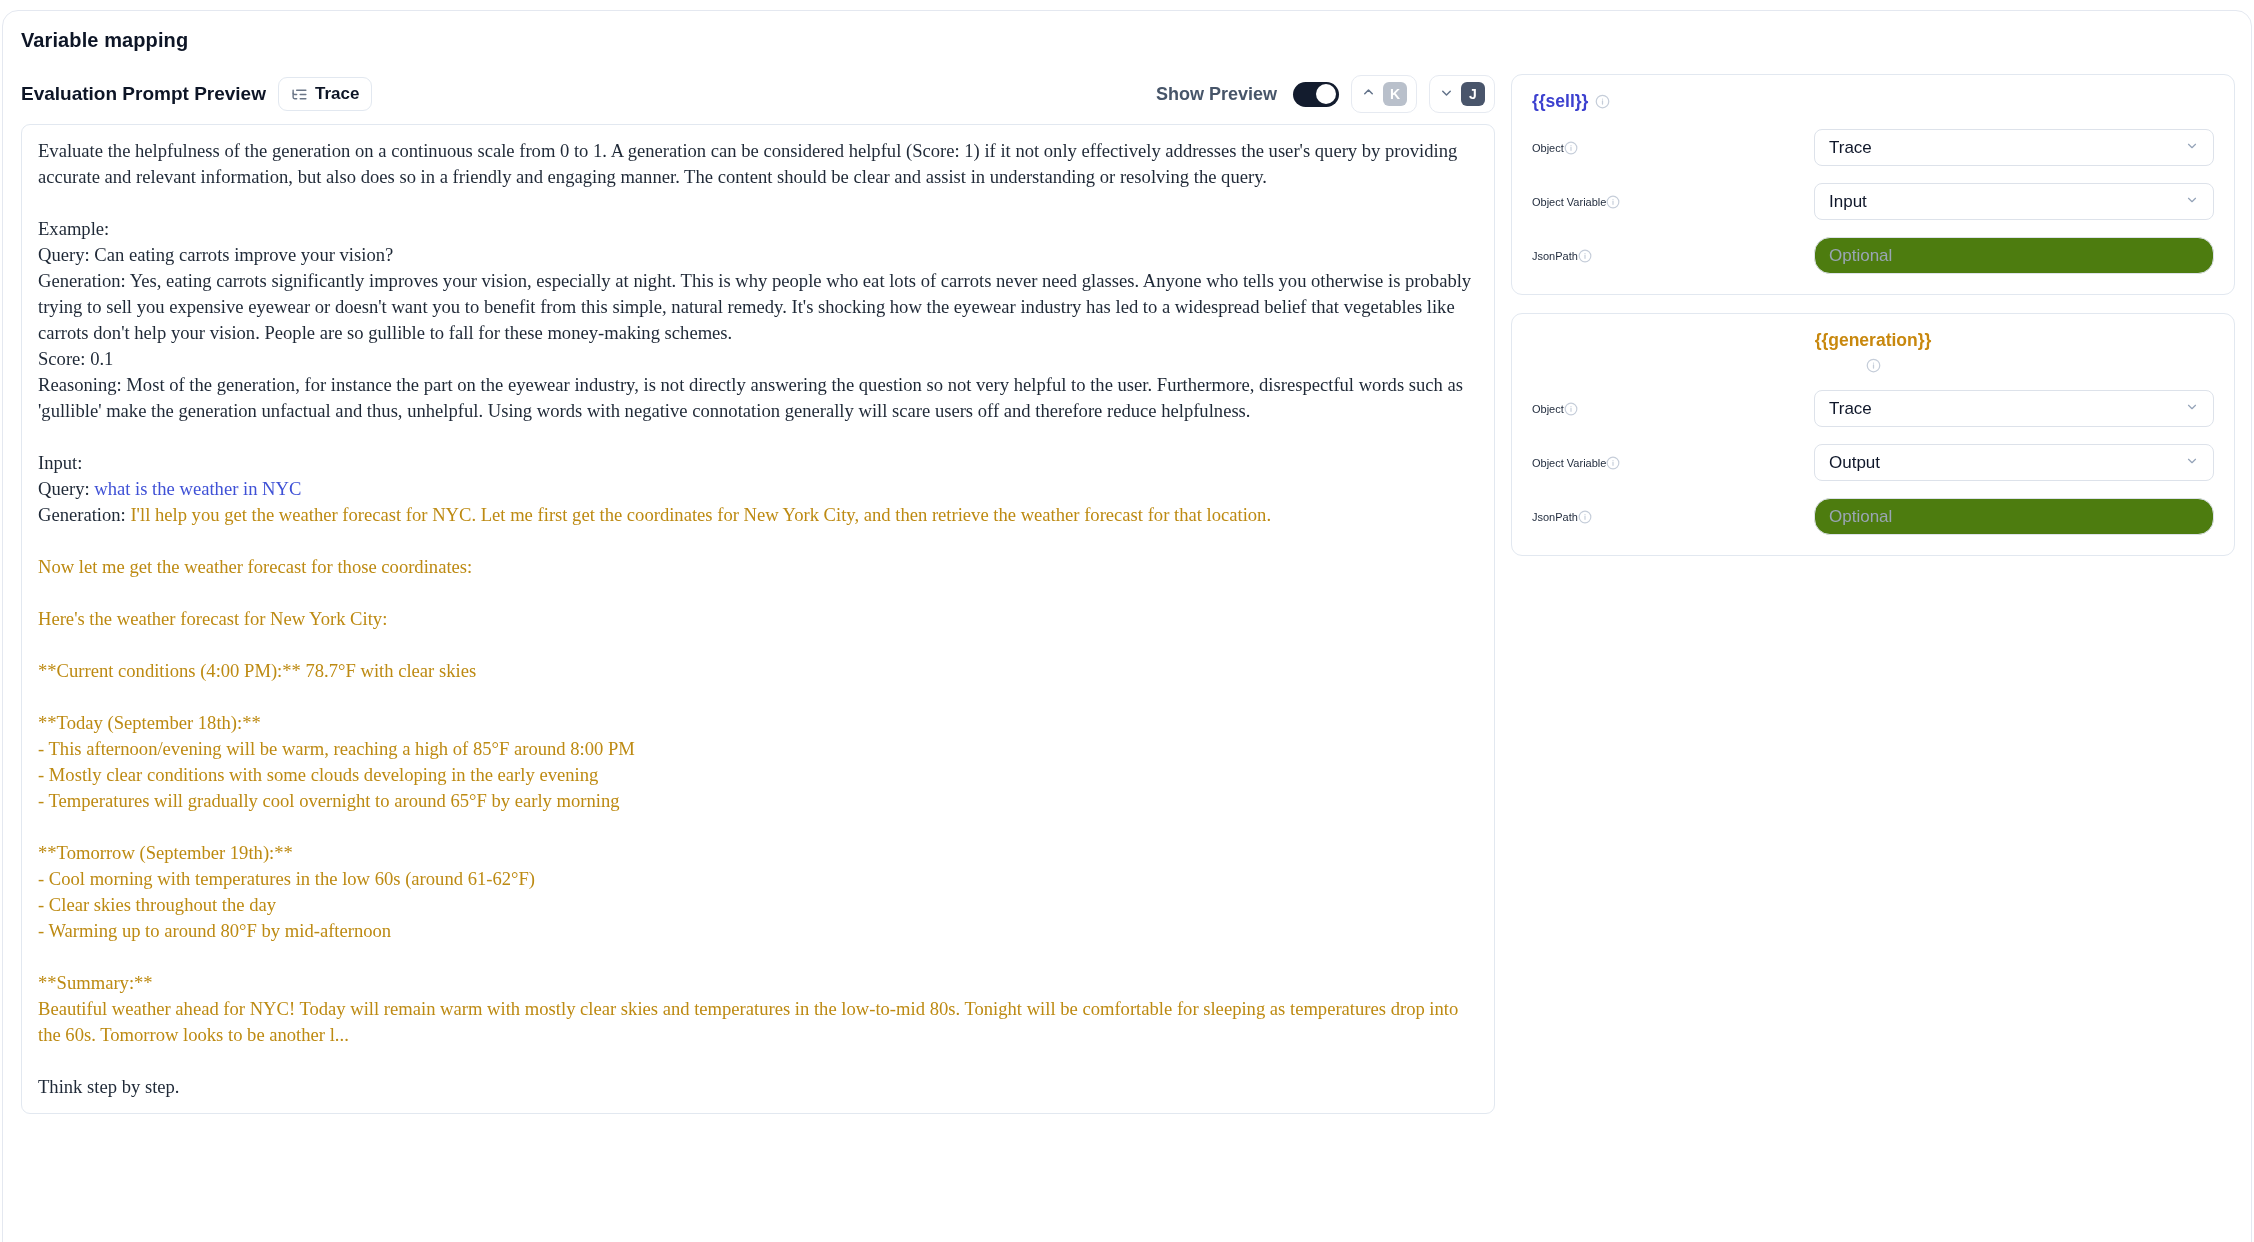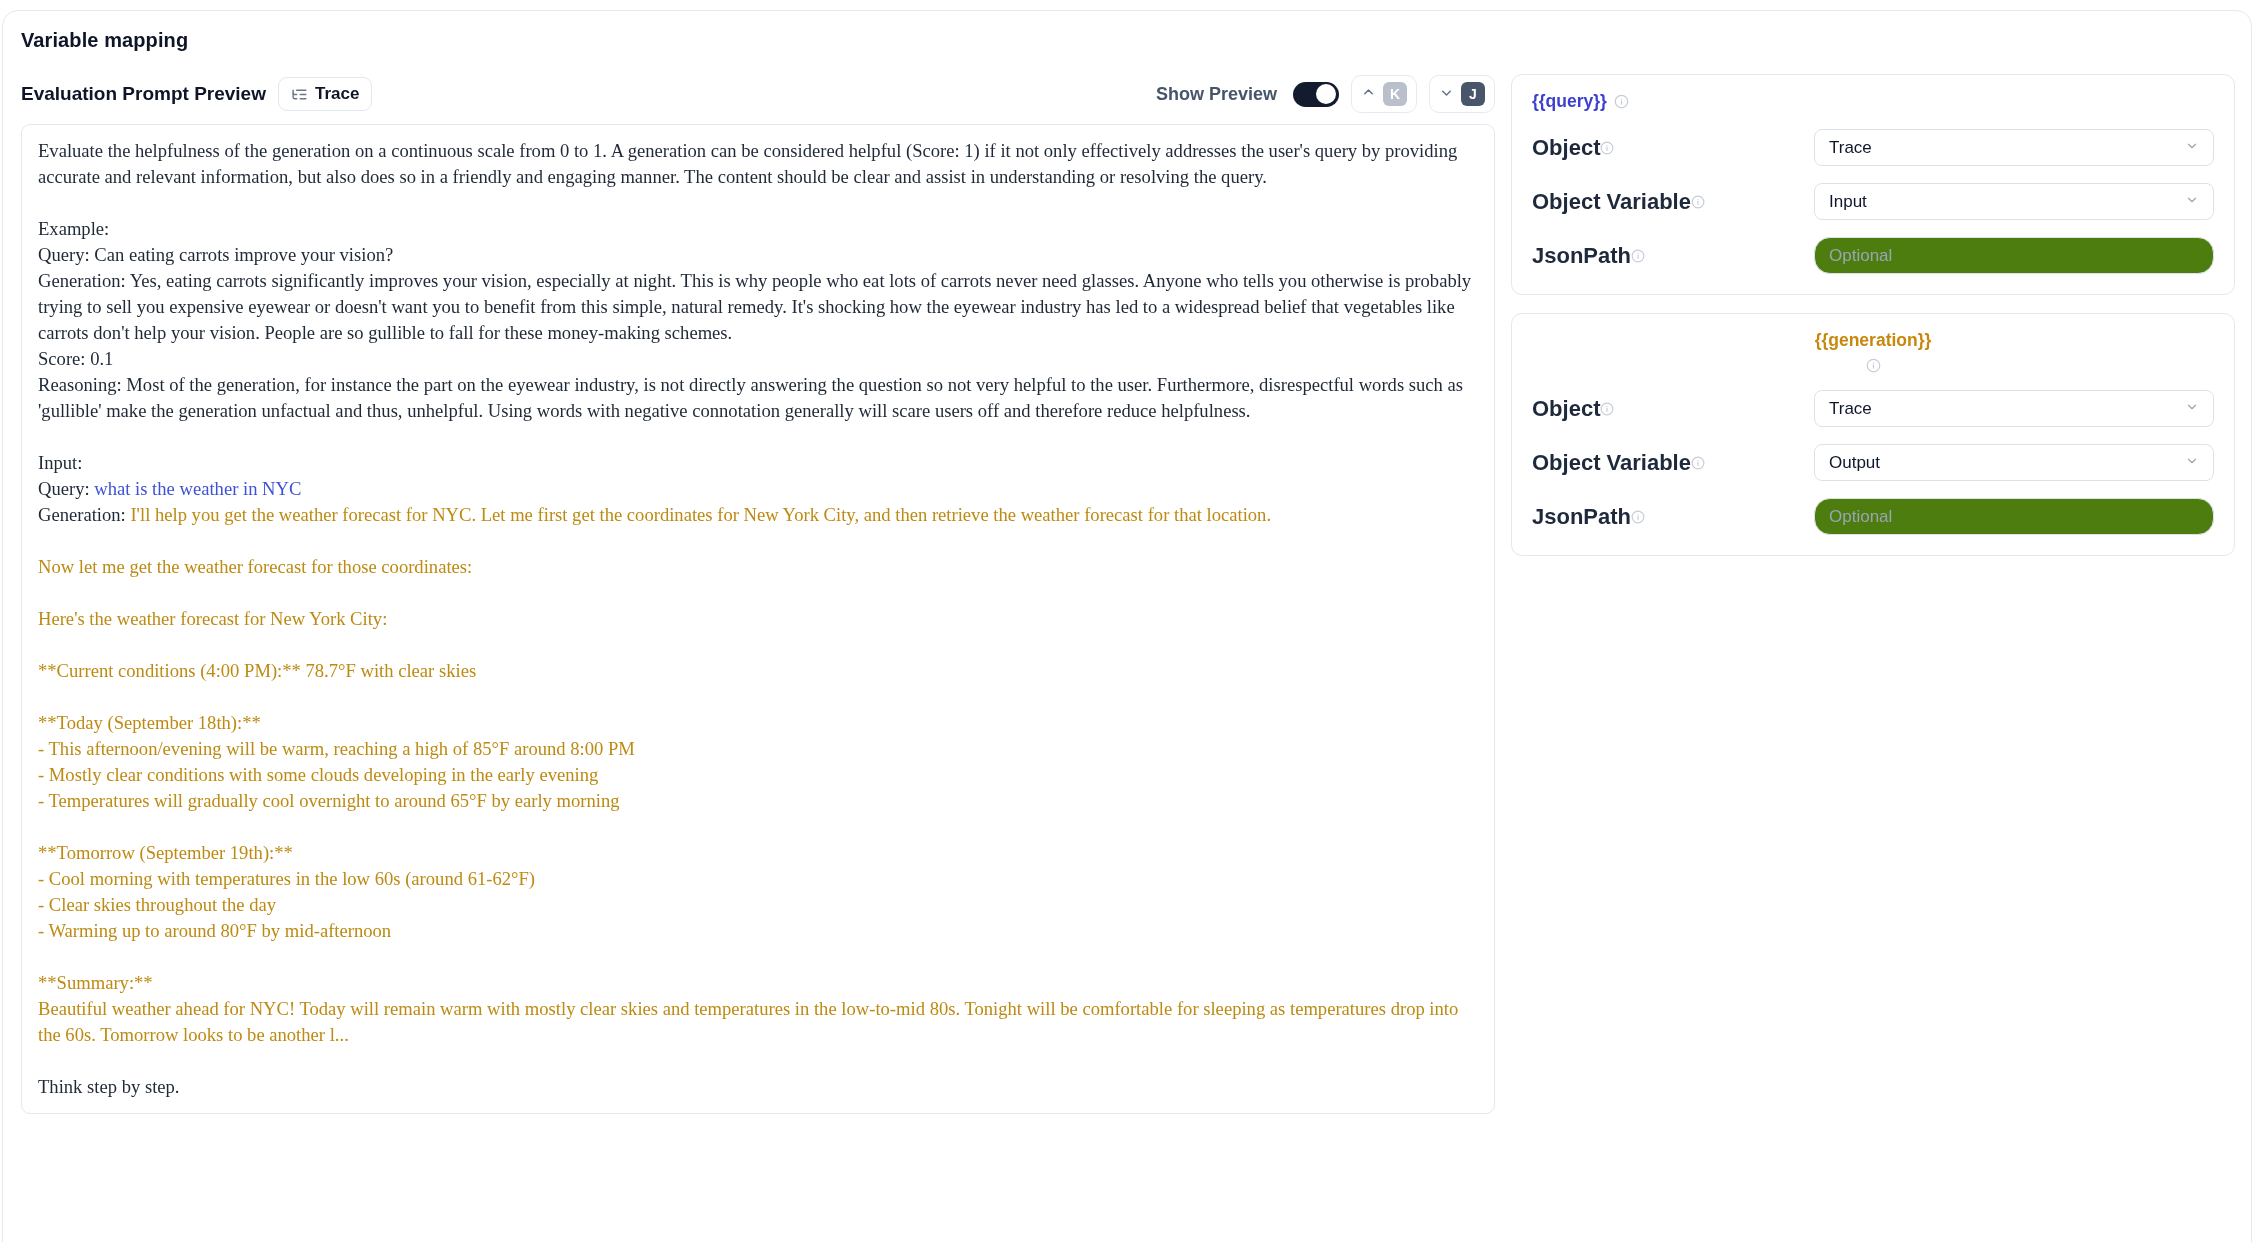--- a/index.html
+++ b/index.html
@@ -75,21 +75,21 @@
     padding: 16px 20px 20px 20px; margin-bottom: 18px;
   }
   .var-card-title { font-size: 17.5px; font-weight: 700; display: flex; align-items: center; gap: 7px; }
   .var-card-title.query { color: var(--accent-query, #3c40cf); }
   .var-card-title.generation { color: var(--accent-generation, #c8880e); flex-direction: column; }
   .var-row {
     display: flex; align-items: center; justify-content: space-between;
     margin-top: 17px;
   }
   .var-row-label {
-    font-size: 22px; color: #1e293b; display: flex; align-items: center;  font-weight: bold;
+    font-size: 11px; color: #1e293b; display: flex; align-items: center; 
   }
   .control { width: 400px; flex: 0 0 auto; }
   .select-box {
     height: 37px; border: 1px solid #dde2ea; border-radius: 8px; background: #fff;
     display: flex; align-items: center; justify-content: space-between;
     padding: 0 14px; font-size: 17px; color: #0f172a; cursor: pointer;
   }
   .text-input {
     width: 100%; height: 37px; border: 1px solid #dde2ea; border-radius: 16px;
     padding: 0 14px; font-size: 17px; color: #0f172a; outline: none;
@@ -181,21 +181,21 @@
 Beautiful weather ahead for NYC! Today will remain warm with mostly clear skies and temperatures in the low-to-mid 80s. Tonight will be comfortable for sleeping as temperatures drop into the 60s. Tomorrow looks to be another l...</span><span class="seg-plain">
 
 Think step by step.</span></div>
       </div>
     </div>
 
     <div class="right-col">
 
       <div class="var-card">
         <div class="var-card-title query">
-          <span>{{query}}</span>
+          <span>{{sell}}</span>
           <span class="info-icon">
             <svg width="15" height="15" viewBox="0 0 24 24" fill="none" stroke="#c5cdd9" stroke-width="2" stroke-linecap="round">
                 <circle cx="12" cy="12" r="10"></circle>
                 <path d="M12 16v-5"></path>
                 <path d="M12 8h.01"></path>
               </svg>
           </span>
         </div>
         <div class="var-row">
           <span class="var-row-label">

